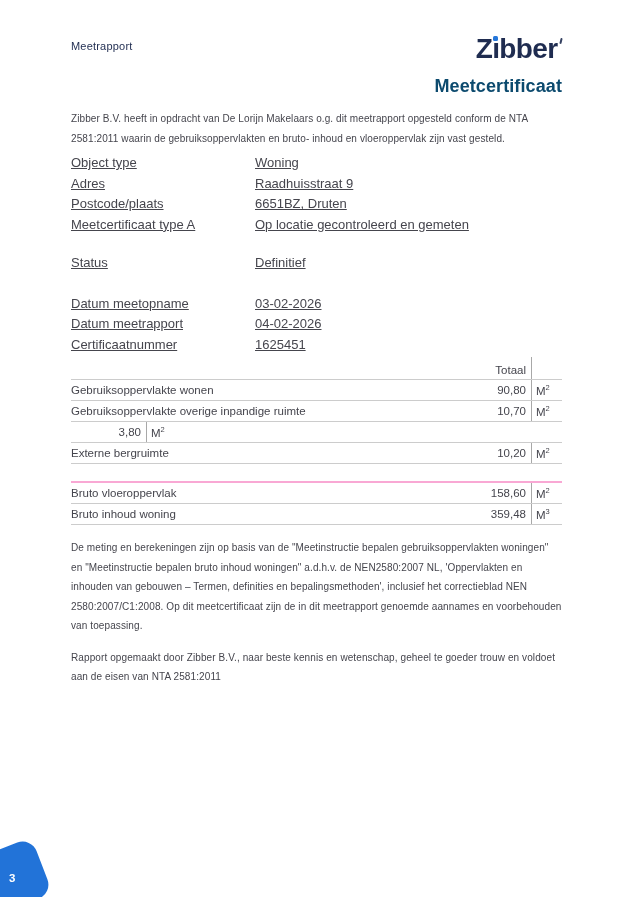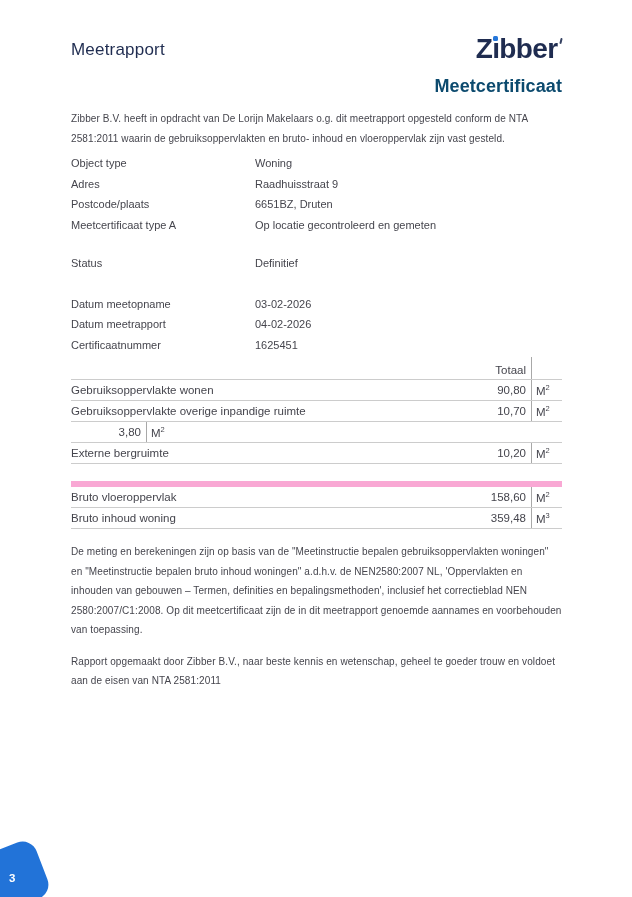--- a/index.html
+++ b/index.html
@@ -19,21 +19,21 @@
   }
 
   
   .doc-header {
     margin-top: 33px;
     display: flex;
     justify-content: space-between;
     align-items: flex-start;
   }
   .doc-label {
-    font-size: 17px;
+    font-size: 11px;
     font-weight: 500;
     color: #1f2c50;
     margin-top: 7px;
     letter-spacing: 0.2px;
   }
   .logo {
     position: relative;
     font-size: 28px;
     font-weight: 700;
     color: #1f2c50;
@@ -74,31 +74,31 @@
     text-align: right;
   }
   .intro, .legal {
     font-size: 10px;
     line-height: 19.5px;
     letter-spacing: 0.1px;
   }
   .intro { margin-top: 12px; }
 
   
-  .kv-group { font-size: 11px; }
+  .kv-group { font-size: 13px; text-decoration: underline; }
   .kv-group.g-object { margin-top: 5px; }
   .kv-group.g-status { margin-top: 18px; }
   .kv-group.g-dates  { margin-top: 20px; }
   .kv { display: flex; line-height: 20.5px; }
   .kv .k { width: 184px; flex: none; }
   .kv .v { flex: 1; }
 
   
   .m-table { margin-top: 2px; font-size: 11.5px; }
-  .m-table.t-totals { margin-top: 17px; border-top: 6px solid #f9a8d4; }
+  .m-table.t-totals { margin-top: 17px; border-top: 2px solid #f9a8d4; }
   .m-row {
     display: flex;
     align-items: center;
     height: 21px;
     border-bottom: 1px solid #cccccc;
   }
   .m-row.m-head { height: 23px; align-items: flex-end; }
   .m-row .lbl { flex: 1; }
   .m-row .val {
     flex: none;

